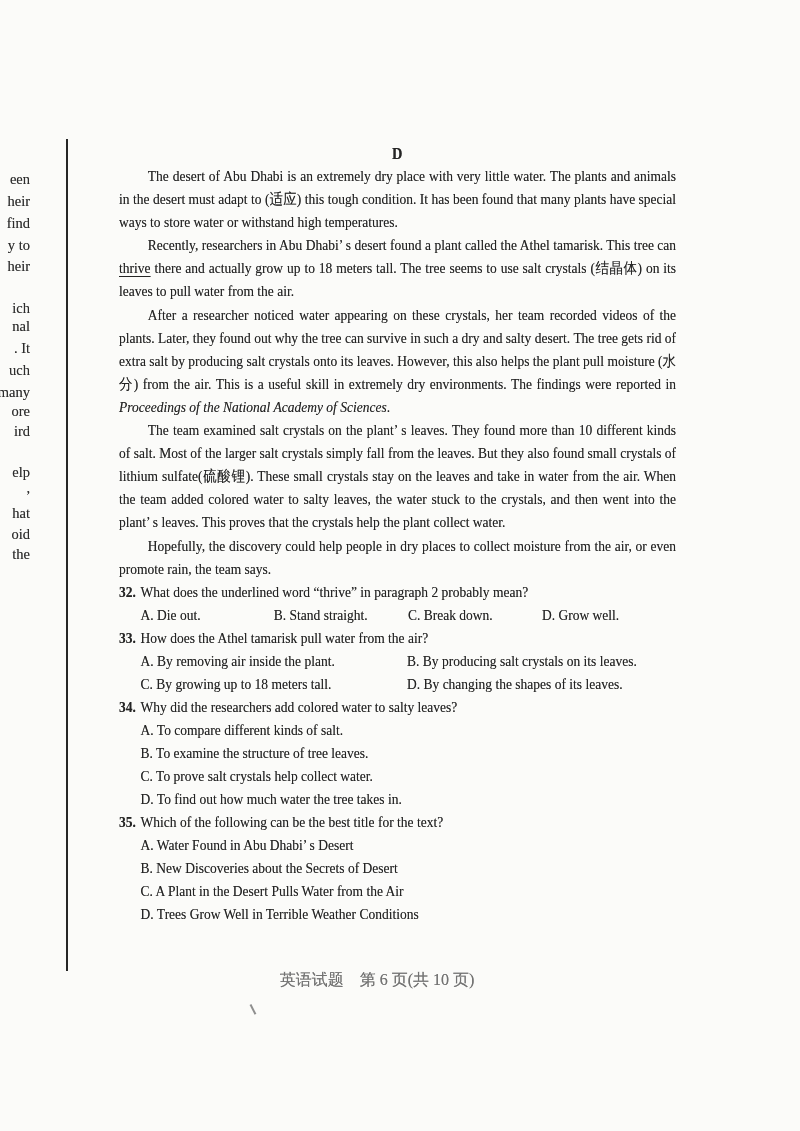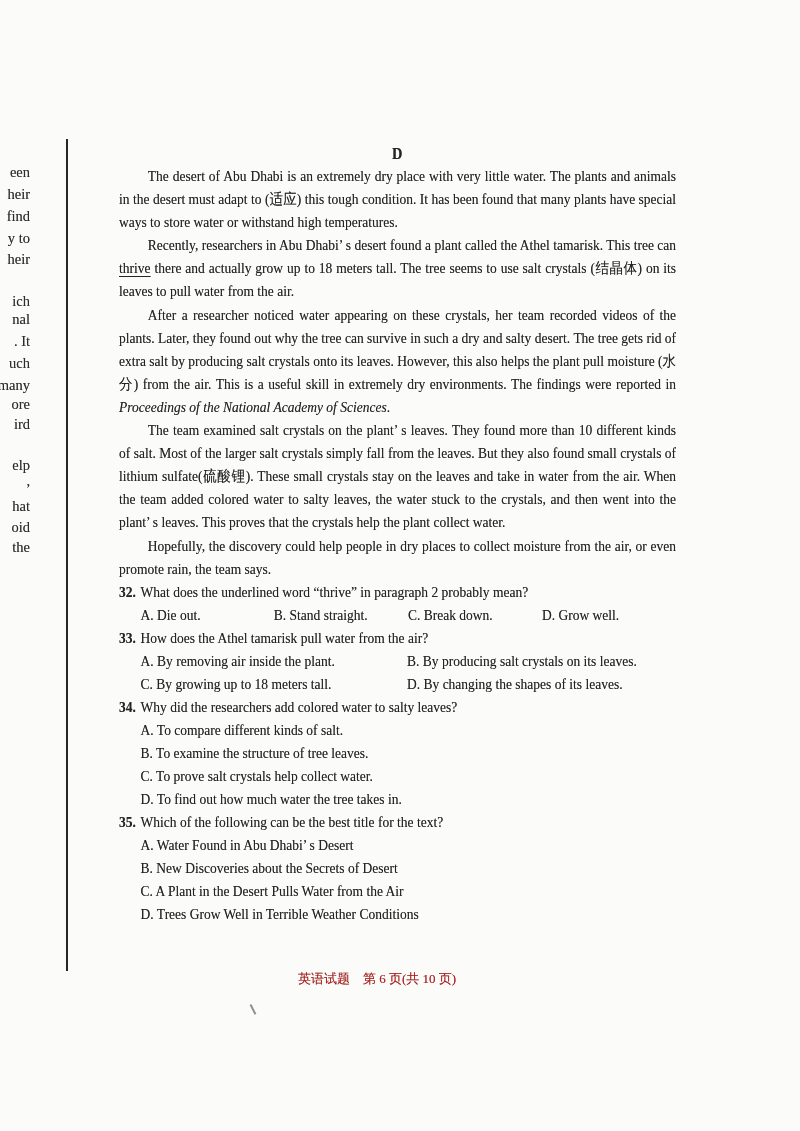--- a/index.html
+++ b/index.html
@@ -5,21 +5,21 @@
   html,body{margin:0;padding:0;background:#e8e8e8;}
   .page{
     position:relative;width:800px;height:1131px;background:#fbfbf9;overflow:hidden;
     font-family:"Liberation Serif","DejaVu Serif",serif;color:#242424;
     text-shadow:0 0 .4px rgba(20,20,20,.45);
   }
   
   .fold-line{position:absolute;left:66px;top:139px;width:1.5px;height:832px;background:#262626;}
   
   .frags{position:absolute;left:0;top:0;width:32px;font-size:14.5px;line-height:18px;color:#2d2d2d;}
-  .fr{position:absolute;right:2px;white-space:nowrap;}
+  .fr{position:absolute;right:2px;white-space:nowrap;margin-top:7px;}
   .f0{top:163px}.f1{top:185px}.f2{top:207px}.f3{top:229px}.f4{top:250px}
   .f5{top:292px}.f6{top:310px}.f7{top:332px}.f8{top:354px}.f9{top:376px}
   .f10{top:395px}.f11{top:415px}.f12{top:456px}.f13{top:472px}.f14{top:497px}
   .f15{top:518px}.f16{top:538px}
 
   
   .content{
     position:absolute;left:119px;top:142px;width:619px;
     transform:scaleX(0.9);transform-origin:0 0;
     font-size:15px;line-height:23.1px;
@@ -32,21 +32,21 @@
   .qnum{font-weight:700;display:inline-block;min-width:24px;}
   .opts-row{position:relative;height:23px;}
   .opts-row span{position:absolute;white-space:nowrap;}
   .opts-row .o1{left:24px}.opts-row .o2{left:172px}.opts-row .o3{left:321px}.opts-row .o4{left:470px}
   .opts-2{position:relative;height:23px;}
   .opts-2 span{position:absolute;white-space:nowrap;}
   .opts-2 .c1{left:24px}.opts-2 .c2{left:320px}
   .opt-stack{padding-left:24px;height:23px;white-space:nowrap;}
 
   .footer{position:absolute;top:970px;left:377px;transform:translateX(-50%);
-          font-size:13px;white-space:nowrap;color:#b91c1c;}
+          font-size:16px;white-space:nowrap;color:#737373;}
   .pen-mark{position:absolute;left:252px;top:1004px;width:1.6px;height:11px;
             background:#8f8f8f;transform:rotate(-27deg);}
 </style>
 </head>
 <body>
 
 <div class="page">
 
   <div class="fold-line"></div>
 

